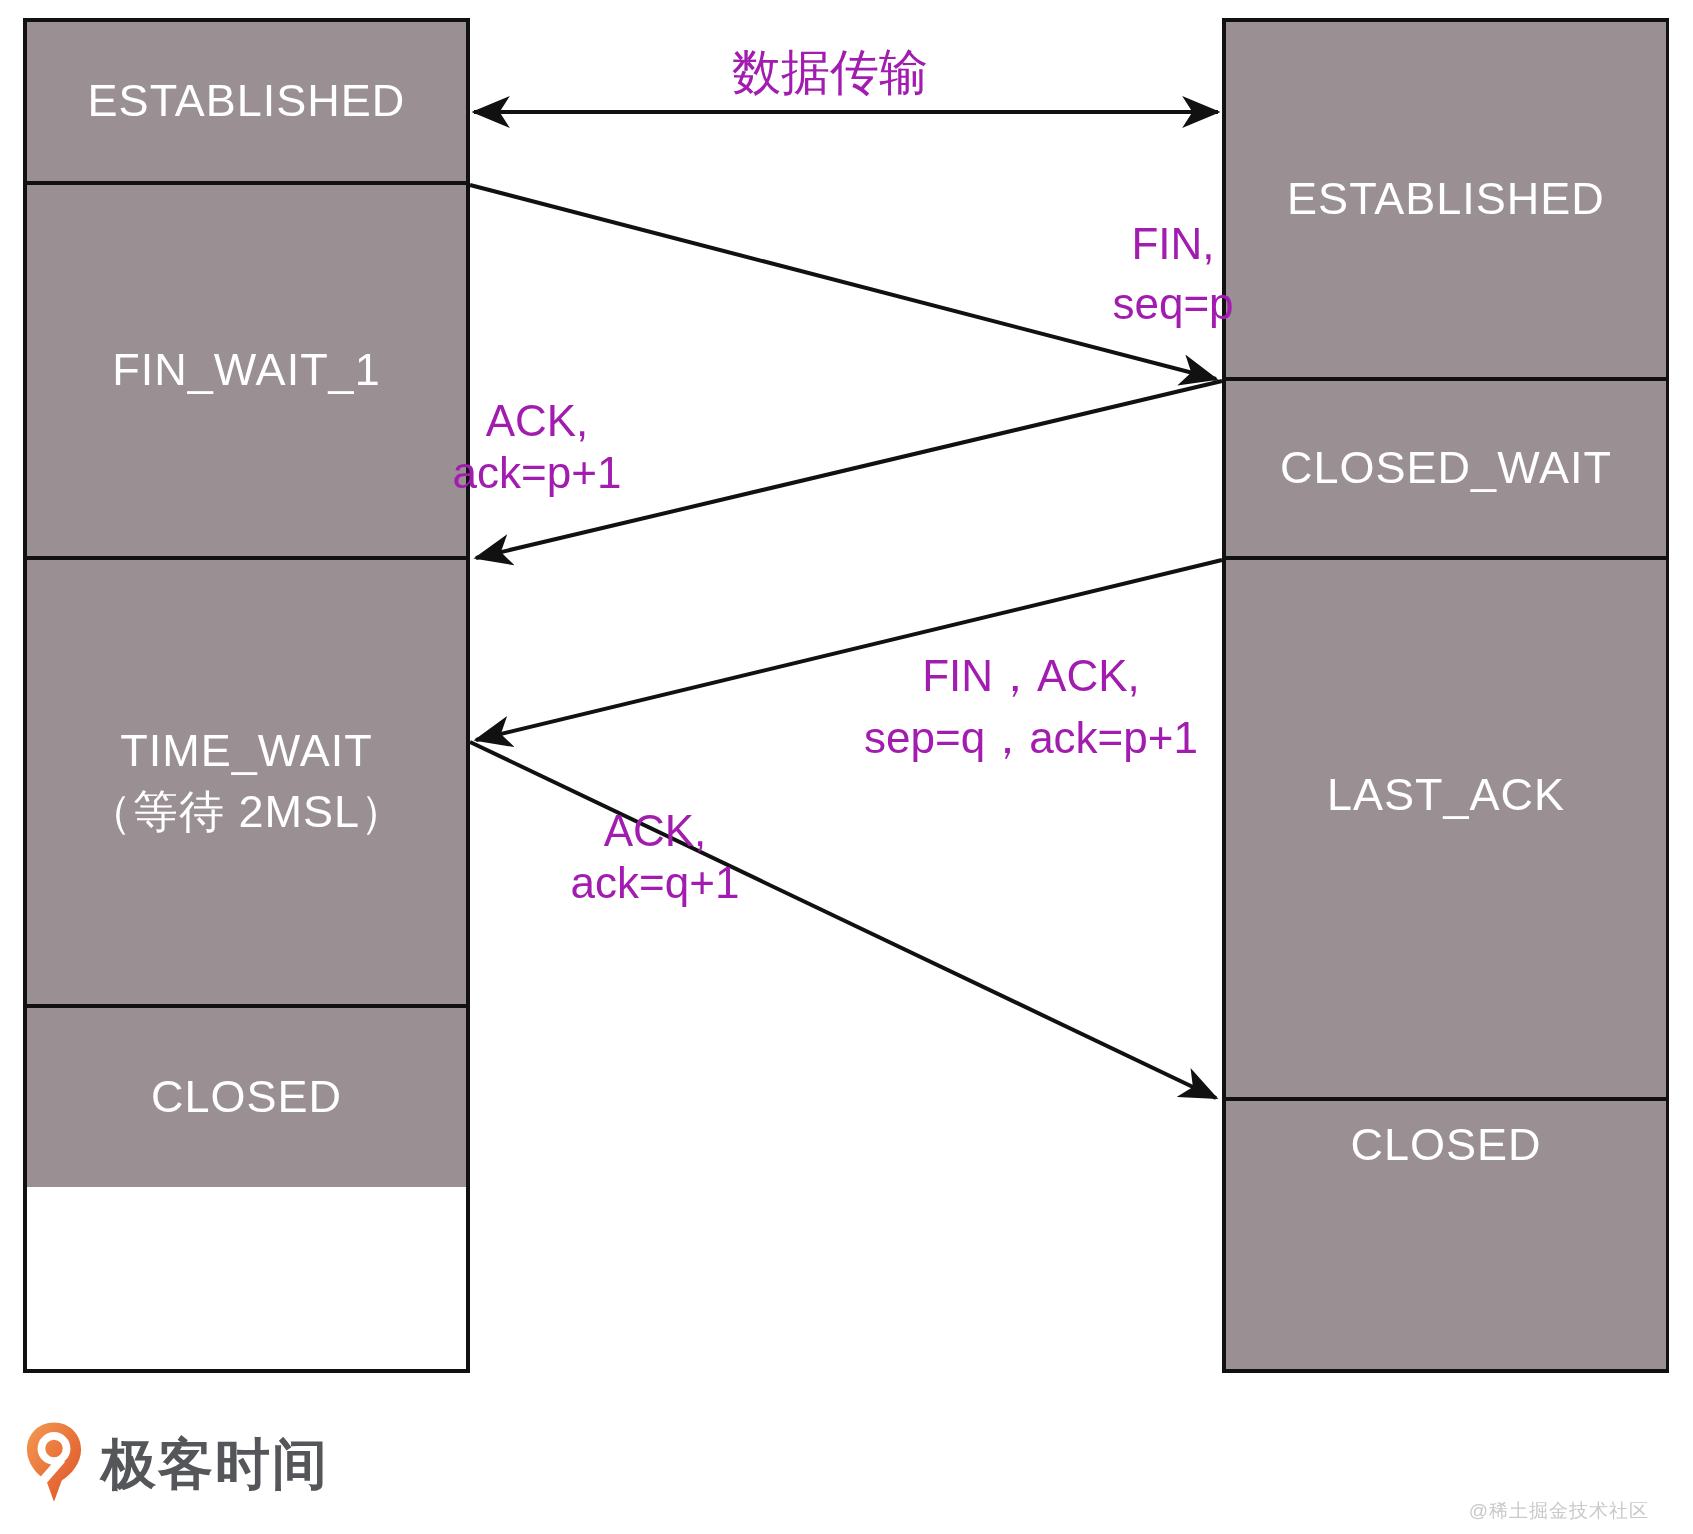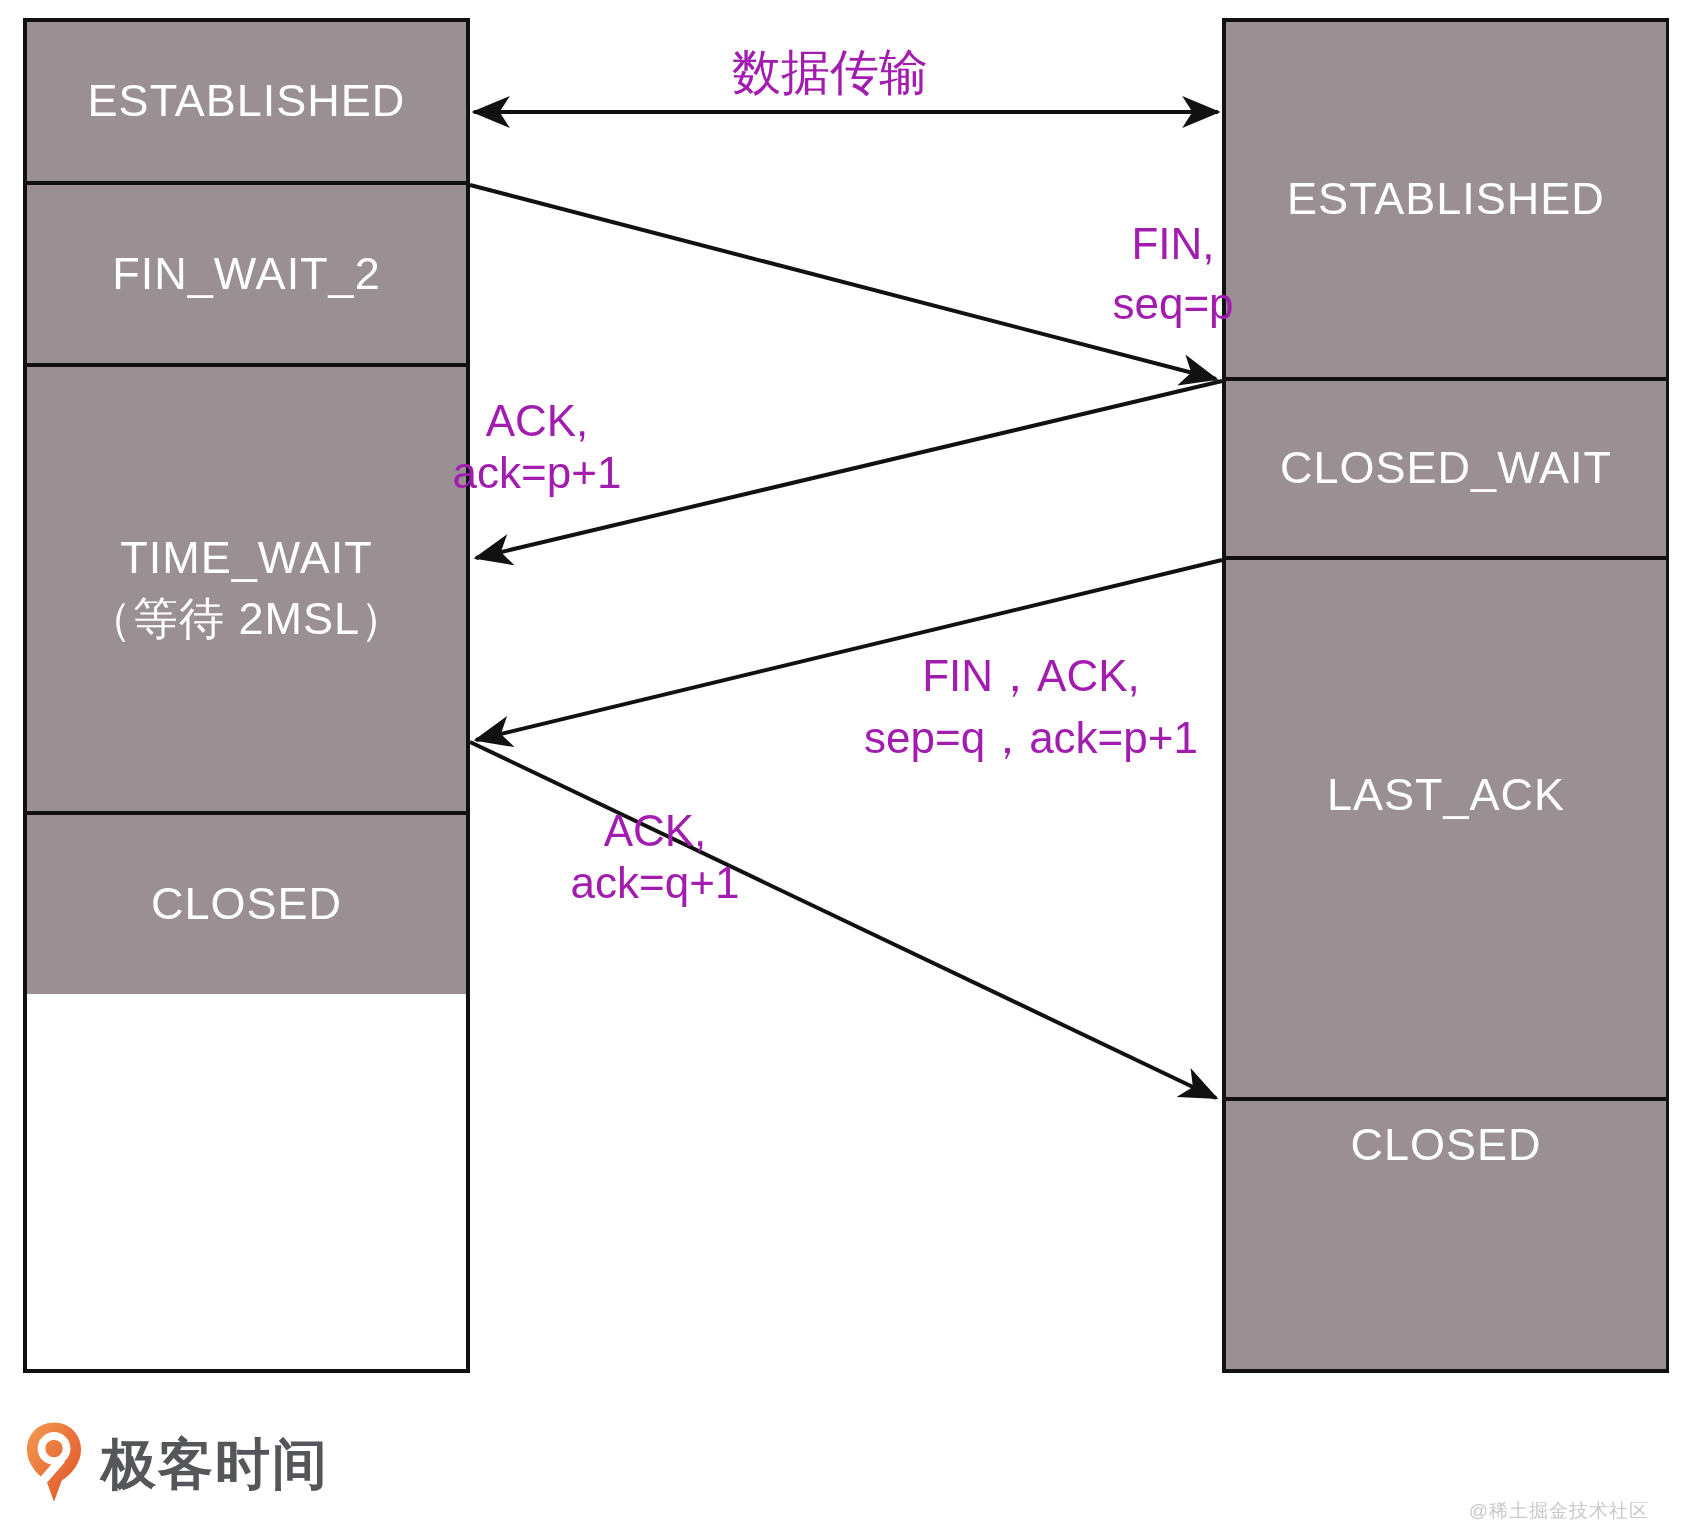--- a/index.html
+++ b/index.html
@@ -75,22 +75,22 @@
     <line x1="470" y1="185" x2="1216" y2="379" stroke="#111111" stroke-width="4" marker-end="url(#ah)"></line>
     <line x1="1222" y1="381" x2="476" y2="558" stroke="#111111" stroke-width="4" marker-end="url(#ah)"></line>
     <line x1="1222" y1="560" x2="476" y2="740" stroke="#111111" stroke-width="4" marker-end="url(#ah)"></line>
     <line x1="470" y1="742" x2="1216" y2="1098" stroke="#111111" stroke-width="4" marker-end="url(#ah)"></line>
   </svg>
 
   <div class="col col-left">
     <div class="cell bb" style="height:163px">
       <span>ESTABLISHED</span>
     </div>
-    <div class="cell bb" style="height:182px">
-      <span>FIN_WAIT_2</span>
+    <div class="cell bb" style="height:375px">
+      <span>FIN_WAIT_1</span>
     </div>
     <div class="cell bb" style="height:448px">
       <span>TIME_WAIT</span>
       <span>（等待 2MSL）</span>
     </div>
     <div class="cell" style="height:179px">
       <span>CLOSED</span>
     </div>
   </div>
 

